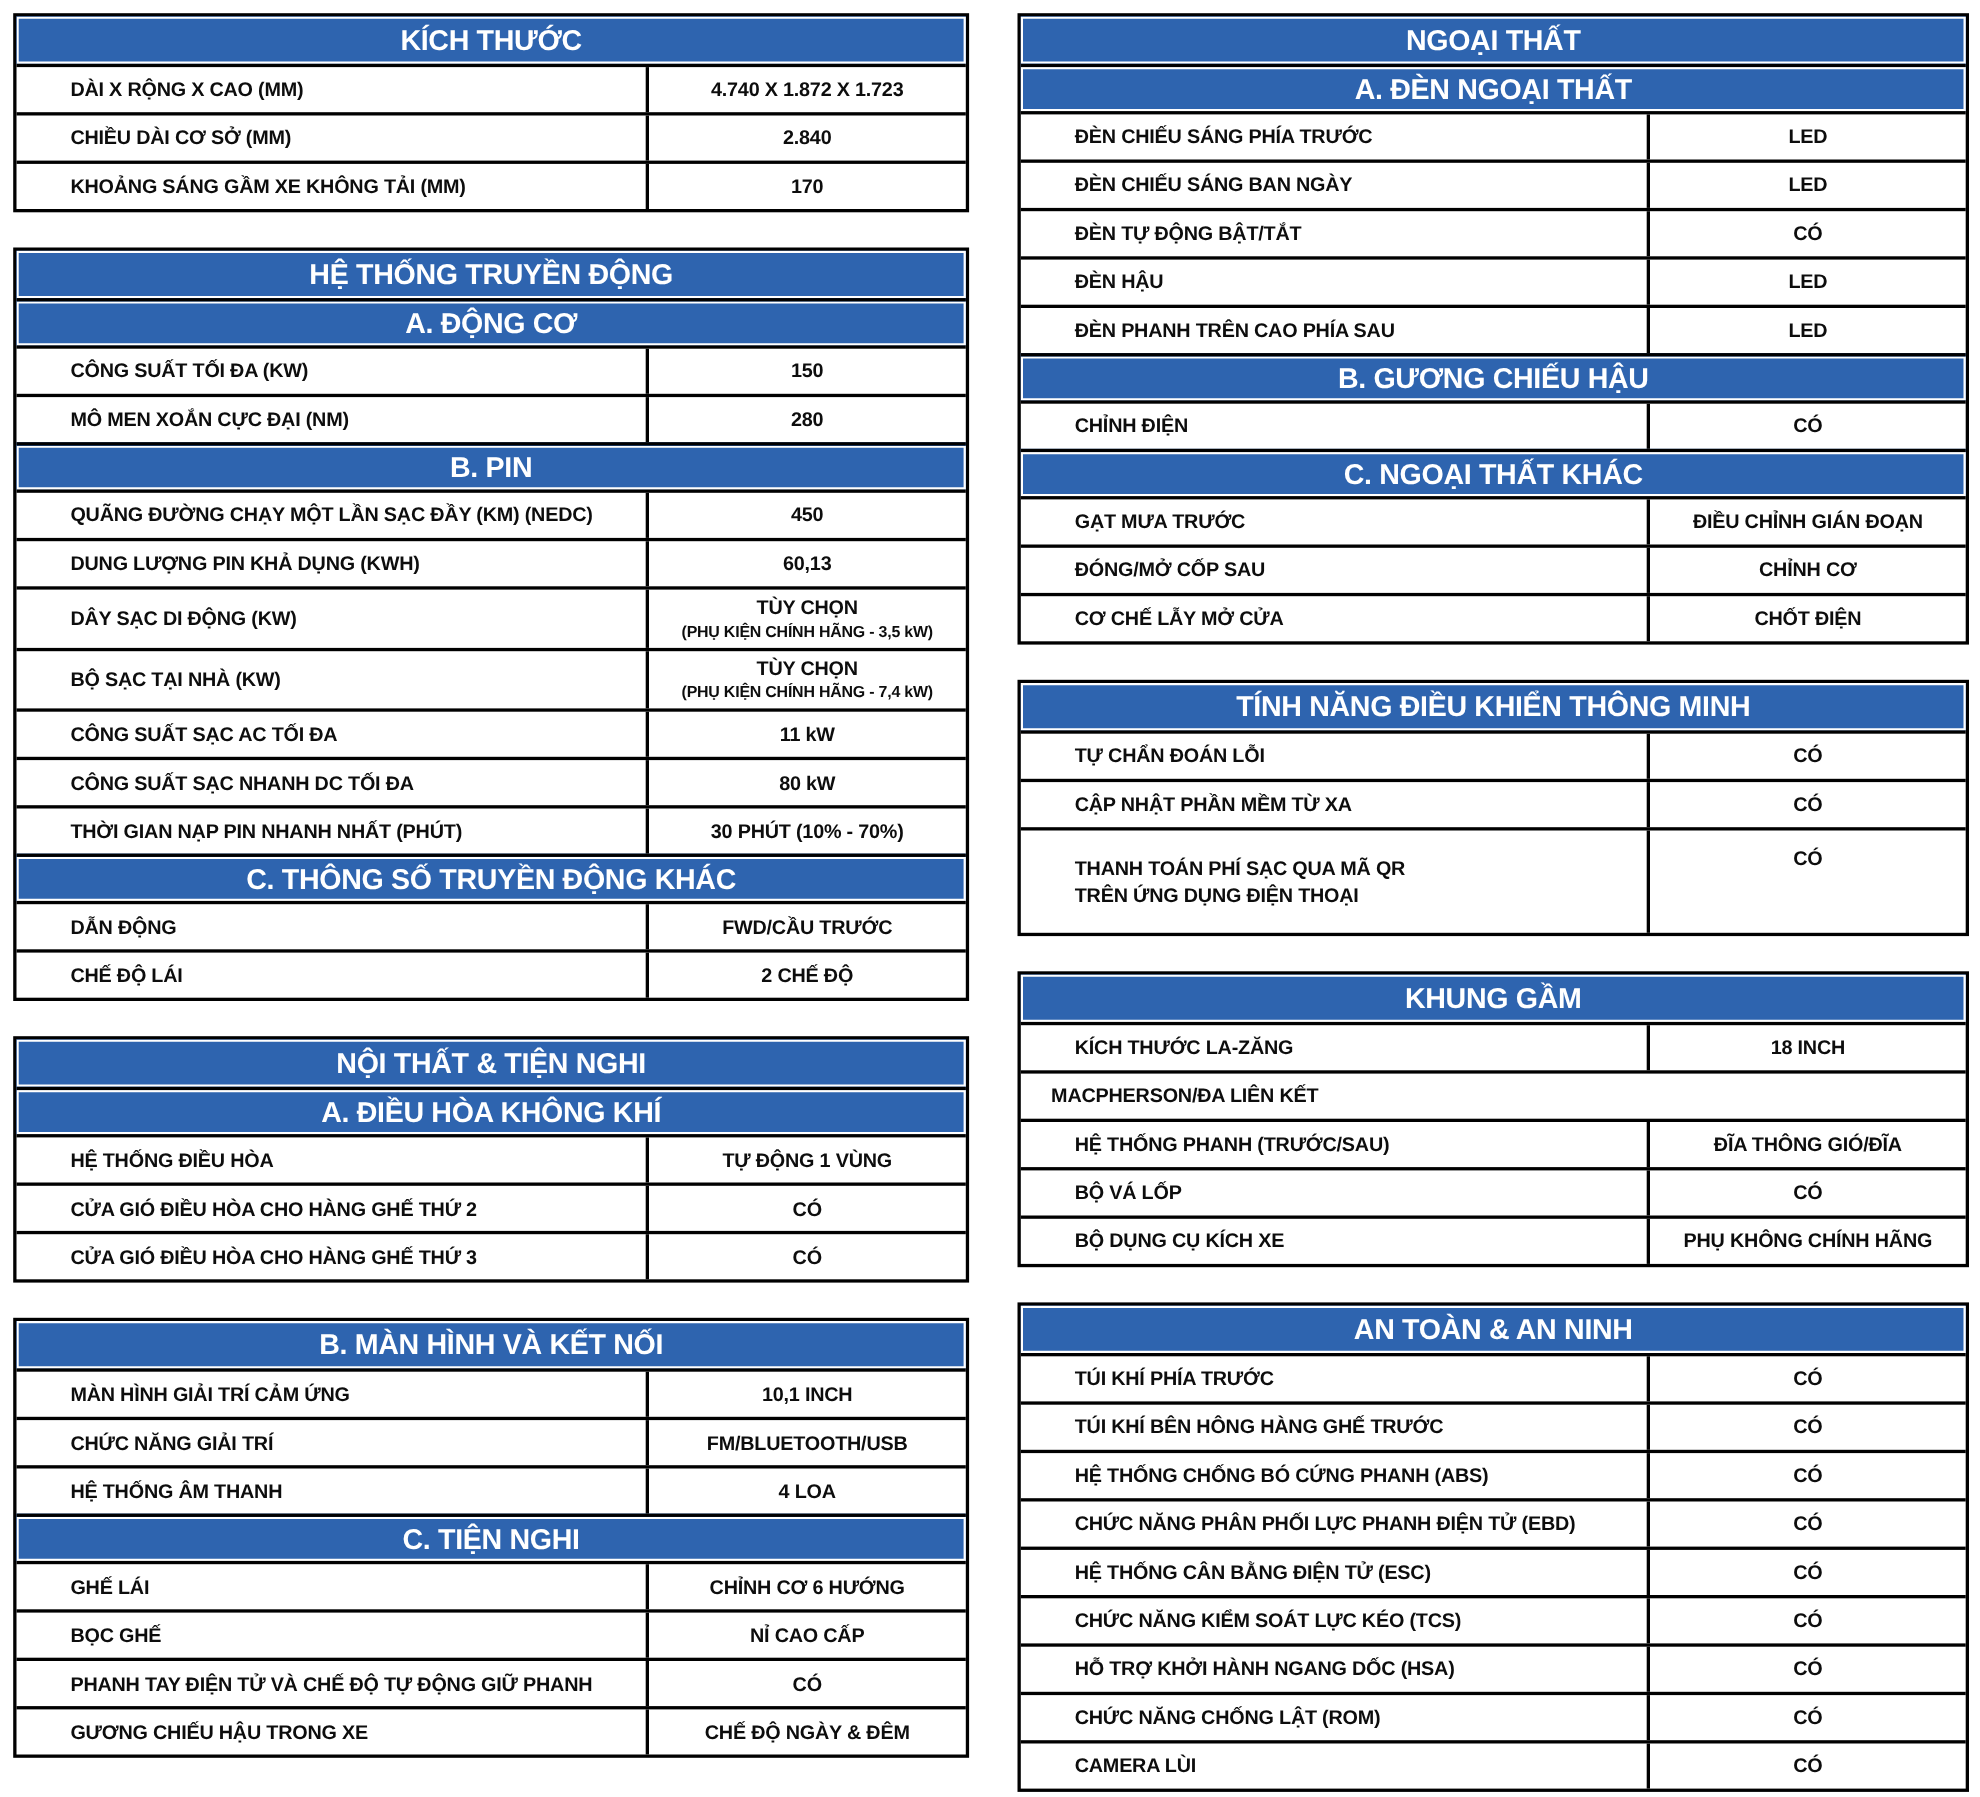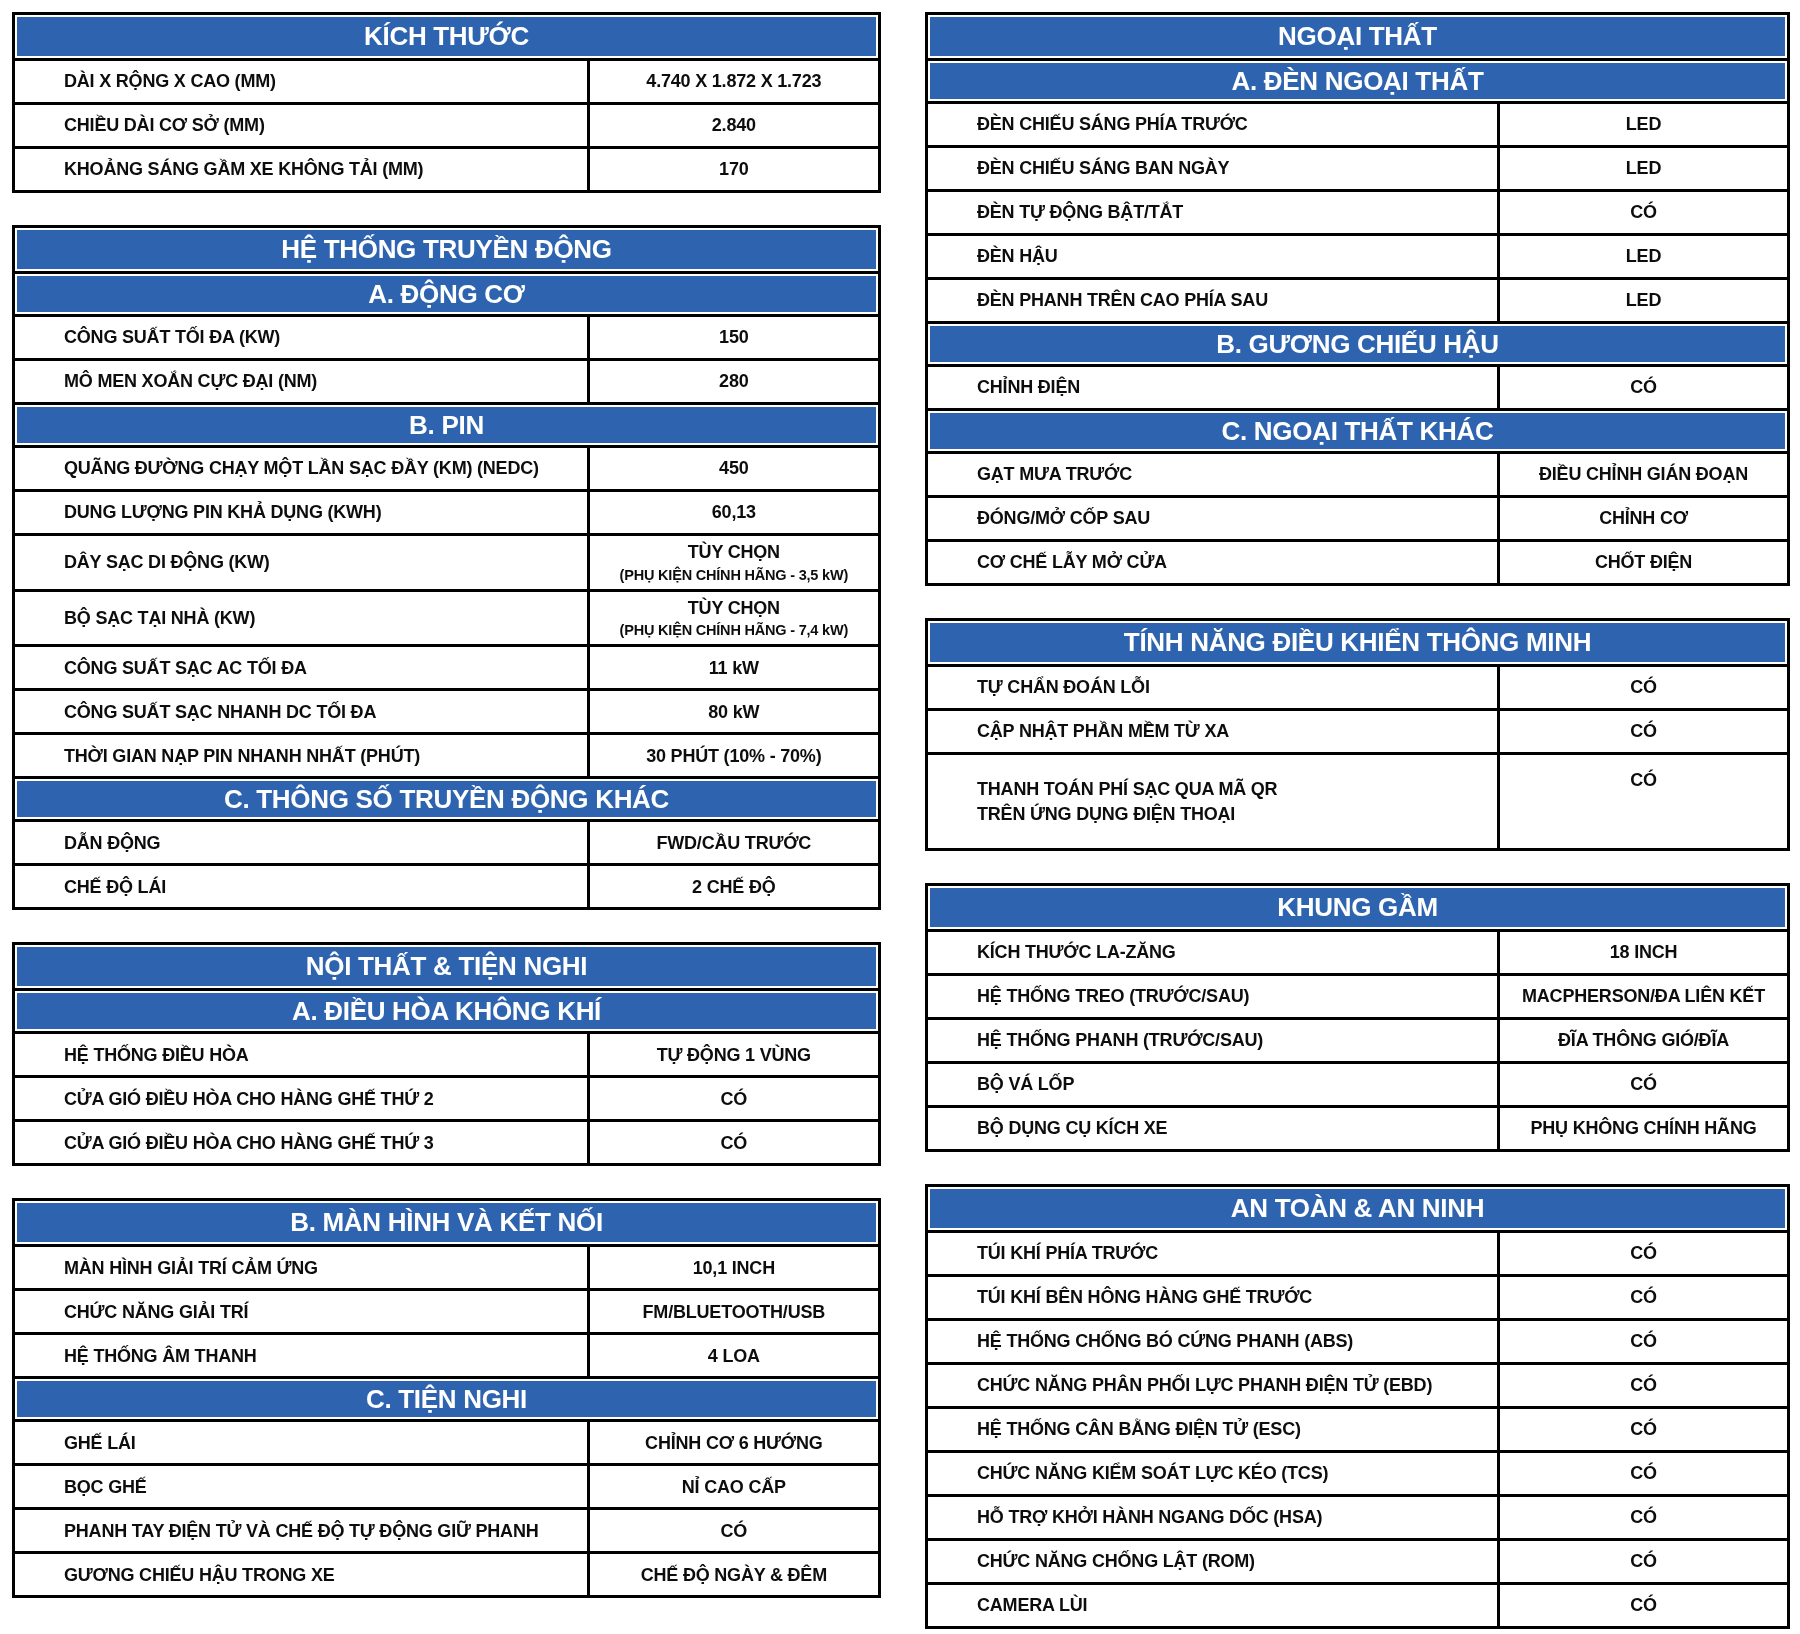--- a/index.html
+++ b/index.html
@@ -327,21 +327,20 @@
       </div>
       <div class="tbl">
         <div class="band title-band">KHUNG GẦM</div>
         <div class="row">
           <div class="row-label">KÍCH THƯỚC LA-ZĂNG</div>
           <div class="row-value">
             <div class="value-main">18 INCH</div>
           </div>
         </div>
         <div class="row">
-          <div class="row-label">HỆ THỐNG TREO (TRƯỚC/SAU)</div>
           <div class="row-value">
             <div class="value-main">MACPHERSON/ĐA LIÊN KẾT</div>
           </div>
         </div>
         <div class="row">
           <div class="row-label">HỆ THỐNG PHANH (TRƯỚC/SAU)</div>
           <div class="row-value">
             <div class="value-main">ĐĨA THÔNG GIÓ/ĐĨA</div>
           </div>
         </div>

